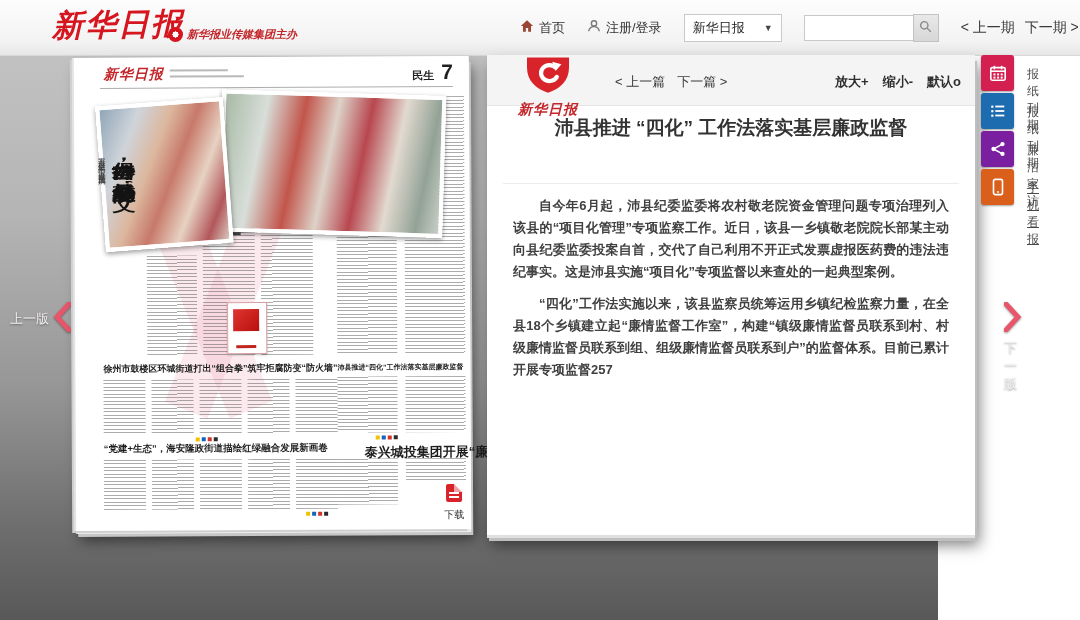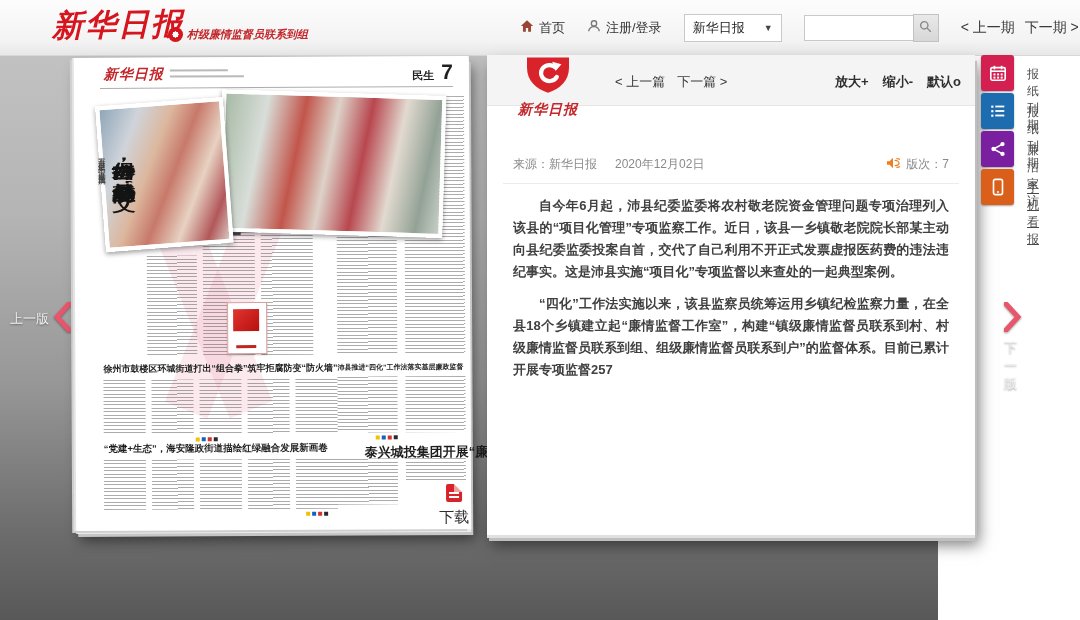--- a/index.html
+++ b/index.html
@@ -65,21 +65,21 @@
   .hl2{left:28px;top:385px;font-size:9.5px;}
   .hr1{left:262px;top:306px;font-size:7px;}
   .hr2{left:262px;top:387px;font-size:13px;padding-left:27px;}
   .cmyk{position:absolute;display:flex;gap:2px;z-index:4;}
   .cmyk i{width:4px;height:4px;display:block;}
   .cmyk .y{background:#f2c200;}.cmyk .b{background:#1663bd;}.cmyk .r{background:#d3342c;}.cmyk .k{background:#2b2b2b;}
   .pdf-dl{position:absolute;left:360px;top:428px;width:36px;text-align:center;z-index:4;cursor:pointer;}
   .pdf-ico{display:inline-block;width:16px;height:18px;background:#d8232a;border-radius:2px;position:relative;}
   .pdf-ico:before{content:"";position:absolute;right:0;top:0;border:4px solid #fff;border-left-color:#f0a0a0;border-bottom-color:#f0a0a0;}
   .pdf-ico:after{content:"";position:absolute;left:3px;bottom:4px;width:10px;height:2px;background:#fff;box-shadow:0 -4px 0 #fff;}
-  .pdf-label{display:block;font-size:15px;color:#2e2e2e;margin-top:2px;}
+  .pdf-label{display:block;font-size:10px;color:#2e2e2e;margin-top:2px;}
   
   .article{position:absolute;left:487px;top:55px;width:488px;height:480px;background:#fff;
     box-shadow:0 3px 0 #e0e0e0,2px 6px 0 #bfbfbf,4px 10px 14px rgba(0,0,0,.5);overflow:hidden;}
   .art-strip{position:absolute;left:0;top:0;width:100%;height:50px;background:#f4f4f4;border-bottom:1px solid #e6e6e6;}
   .art-logo{position:absolute;left:26px;top:0;width:70px;text-align:center;z-index:6;}
   .art-logo-text{font-family:"DejaVu Serif",serif;font-size:14px;font-weight:bold;font-style:italic;color:#c3272b;letter-spacing:1px;}
   .art-nav{position:absolute;left:128px;top:18px;display:flex;gap:12px;font-size:13px;color:#3a3a3a;}
   .art-nav span{cursor:pointer;}
   .art-zoom{position:absolute;right:14px;top:18px;display:flex;gap:14px;font-size:13px;font-weight:bold;color:#2e2e2e;}
   .art-zoom span{cursor:pointer;}
@@ -98,21 +98,21 @@
 </style>
 </head>
 <body>
 
 <div class="stage">
 
   <div class="header">
     <div class="brand">新华日报</div>
     <div class="brand-sub">
       <span class="brand-seal"></span>
-      <span class="brand-sub-text">村级廉情监督员联系到组</span>
+      <span class="brand-sub-text">新华报业传媒集团主办</span>
     </div>
     <div class="topnav">
       <div class="navitem">
         <span>
           <svg width="14" height="14" viewBox="0 0 16 16">
               <path d="M8 1.5 L15 8 H12.6 V14.5 H9.3 V10.3 H6.7 V14.5 H3.4 V8 H1 Z" fill="#9a4634"></path>
             </svg>
         </span>
         <span>首页</span>
       </div>
@@ -256,35 +256,21 @@
     </div>
     <div class="art-nav">
       <span>&lt; 上一篇</span>
       <span>下一篇 &gt;</span>
     </div>
     <div class="art-zoom">
       <span>放大+</span>
       <span>缩小-</span>
       <span>默认o</span>
     </div>
-    <div class="art-meta">
-      <span class="src">
-        <span>来源：新华日报</span>
-        <span>2020年12月02日</span>
-      </span>
-      <span class="right">
-        <span>
-          <svg width="14" height="12" viewBox="0 0 16 14">
-              <path d="M1 5 h3 l4 -4 v12 l-4 -4 h-3 z" fill="#f07e1e"></path>
-              <path d="M10.5 4 a4.5 3 0 0 1 0 6 M12.5 2 a7 5 0 0 1 0 10" stroke="#f07e1e" stroke-width="1.4" fill="none" stroke-linecap="round"></path>
-            </svg>
-        </span>
-        <span>版次：7</span>
-      </span>
-    </div>
+    <div class="art-title">沛县推进 “四化” 工作法落实基层廉政监督</div>
     <div class="art-divider"></div>
     <div class="art-body">
       <p>自今年6月起，沛县纪委监委将农村敬老院资金管理问题专项治理列入该县的“项目化管理”专项监察工作。近日，该县一乡镇敬老院院长部某主动向县纪委监委投案自首，交代了自己利用不开正式发票虚报医药费的违法违纪事实。这是沛县实施“项目化”专项监督以来查处的一起典型案例。</p>
       <p>“四化”工作法实施以来，该县监察员统筹运用乡镇纪检监察力量，在全县18个乡镇建立起“廉情监督工作室”，构建“镇级廉情监督员联系到村、村级廉情监督员联系到组、组级廉情监督员联系到户”的监督体系。目前已累计开展专项监督257</p>
     </div>
   </div>
 
   <div class="tool" style="top:55px;background:#d32050;">
     <svg width="18" height="18" viewBox="0 0 20 20">
       <rect x="2" y="4" width="16" height="14" rx="1.5" fill="none" stroke="#fff" stroke-width="1.8"></rect>

